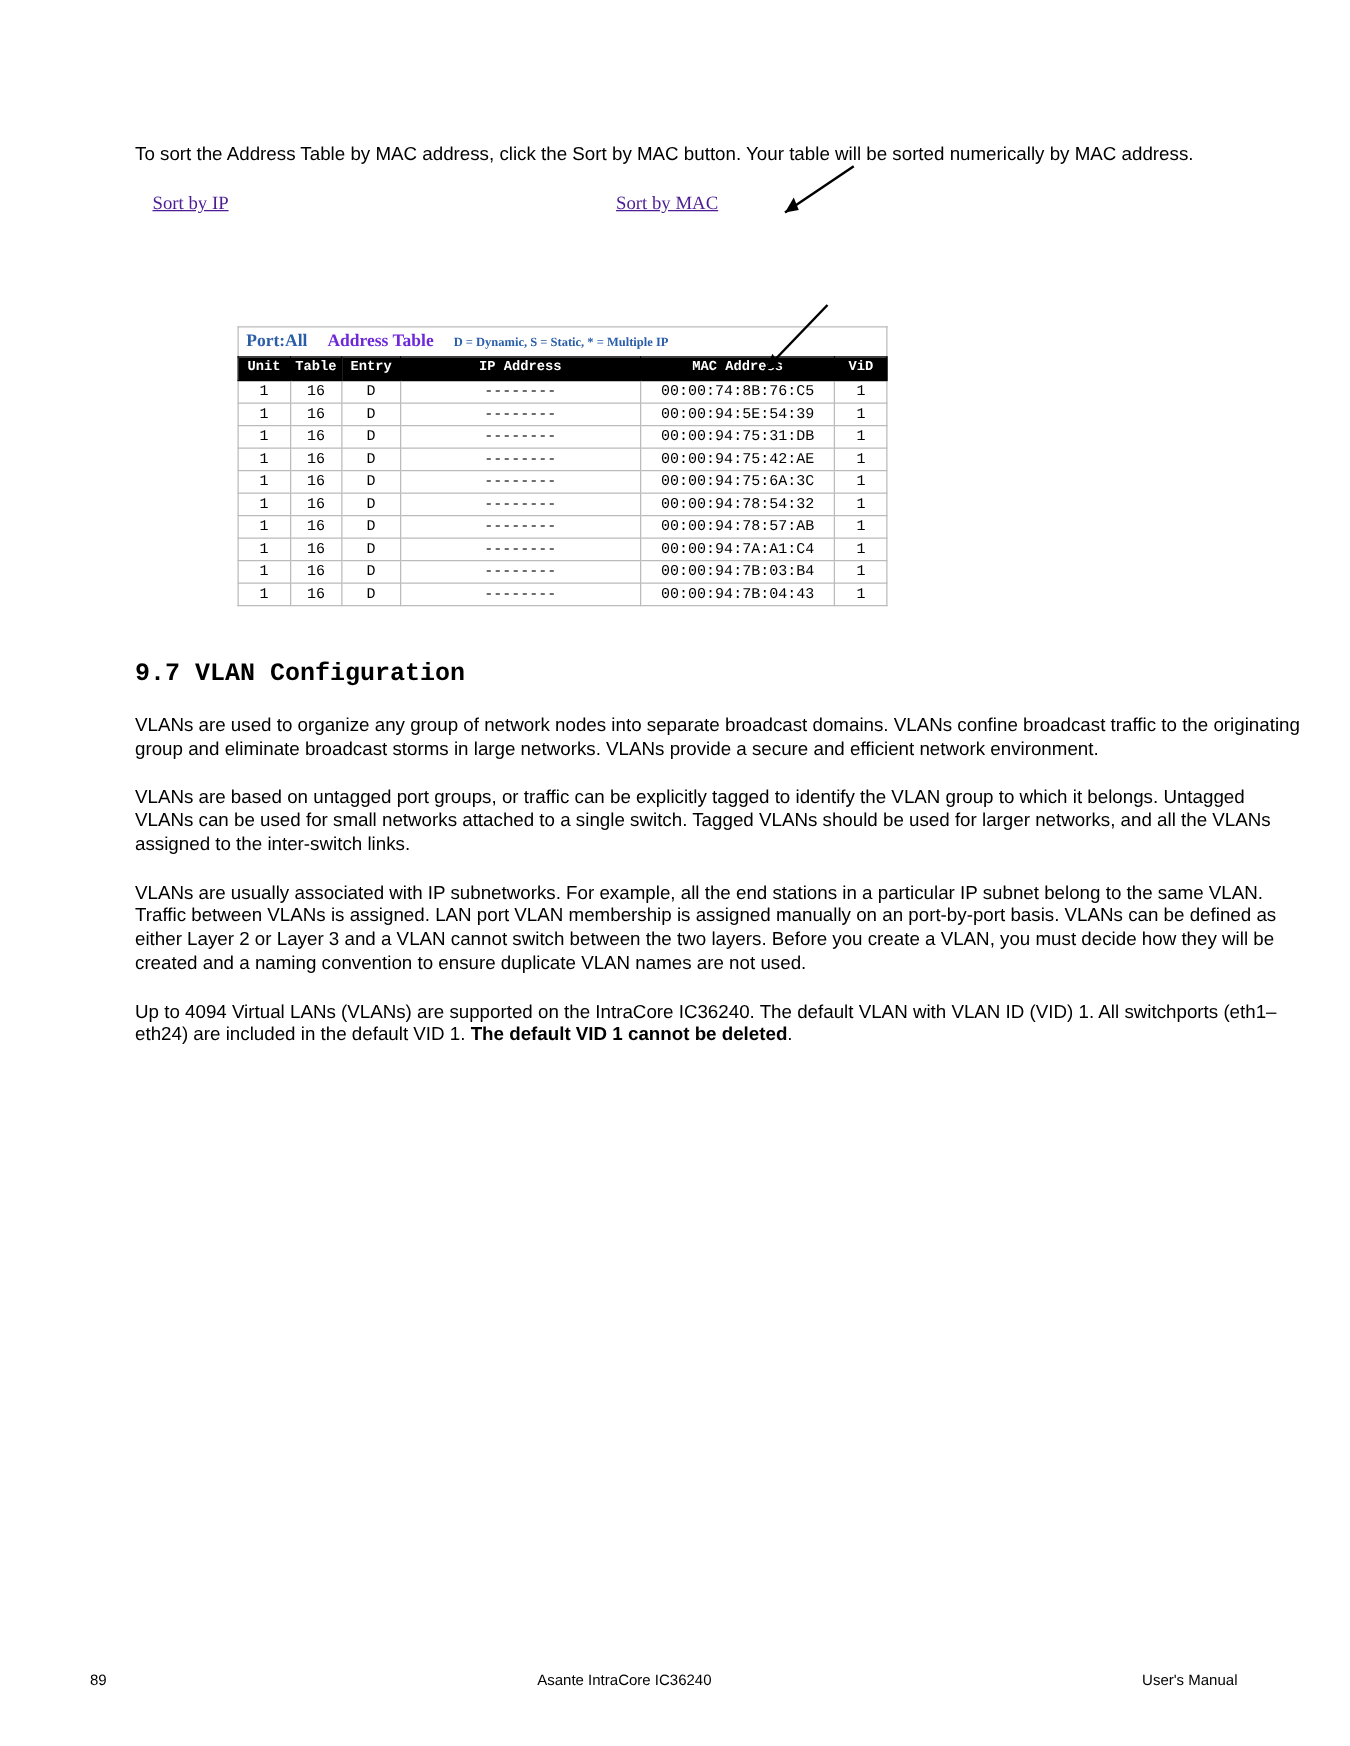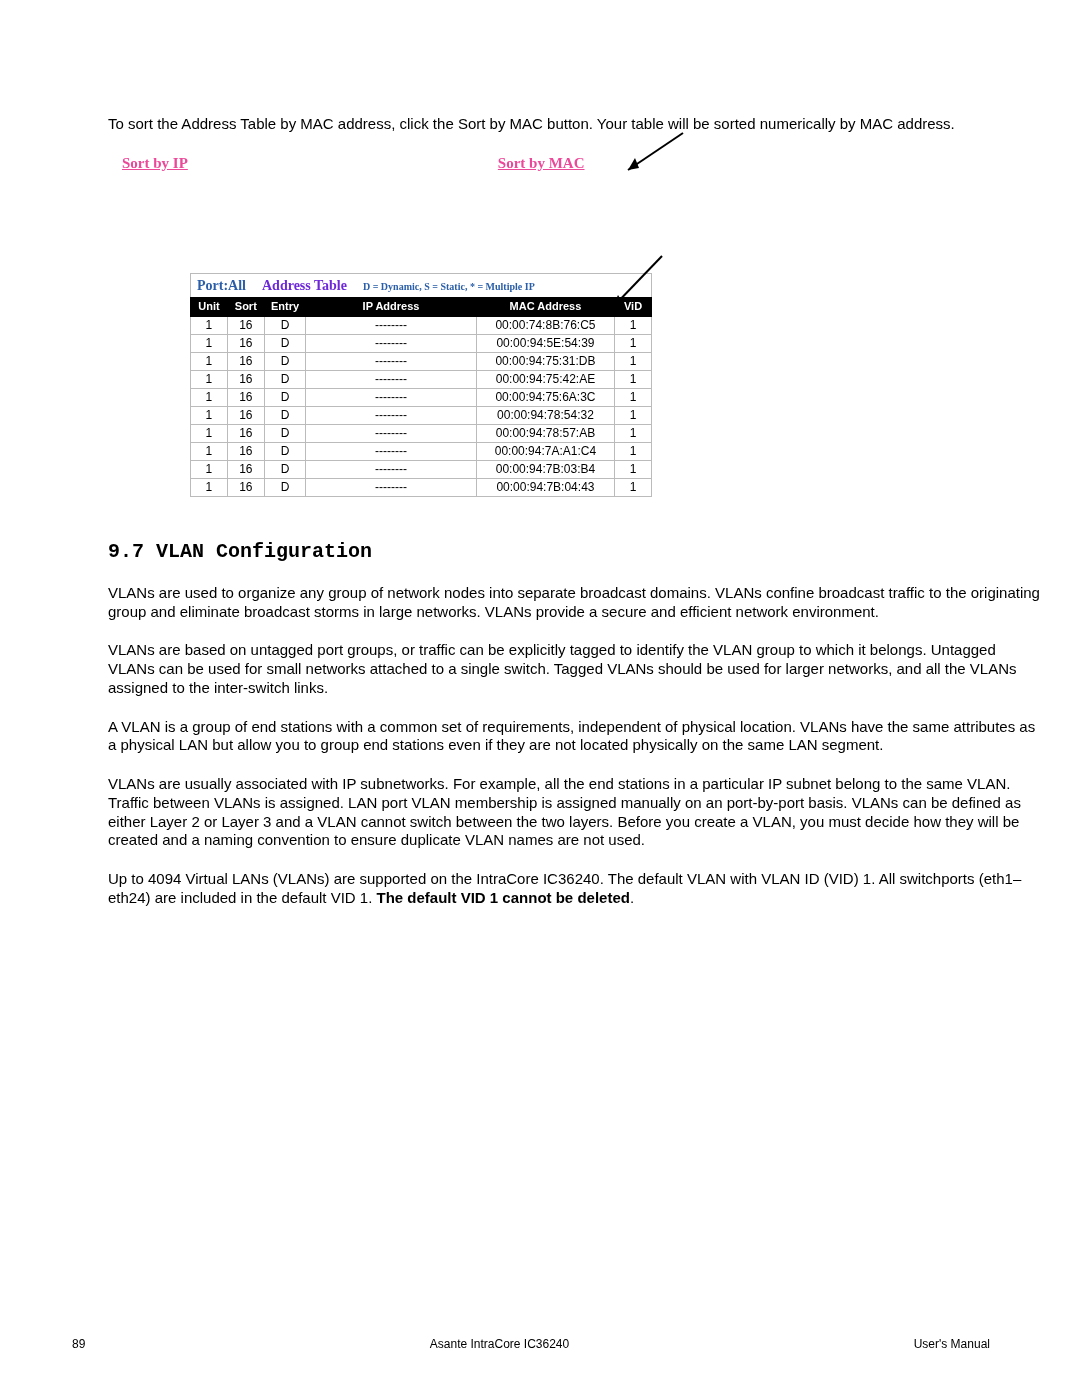--- a/index.html
+++ b/index.html
@@ -20,38 +20,38 @@
   }
   .body-text {
     font-size: 15px;
     margin: 0 0 20px 0;
   }
   .sort-links {
     display: flex;
     margin: 0 0 10px 14px;
   }
   .sort-links .link {
-    color: #ec4899;
-    font-weight: bold;
+    color: #4c1d95;
+    font-weight: normal;
     font-family: Georgia, "Times New Roman", serif;
     font-size: 15px;
     text-decoration: underline;
     text-align: center;
   }
   .sort-links .spacer {
     width: 310px;
   }
   .arrows-area {
     position: relative;
     height: 78px;
   }
   .table-wrap {
     position: relative;
-    margin: 12px 0 0 82px;
-    width: 462px;
+    margin: 0 0 0 82px;
+    width: 520px;
   }
   .table-title {
     display: flex;
     align-items: baseline;
     gap: 16px;
     border: 1px solid #bbb;
     border-bottom: 0;
     padding: 3px 6px 3px 6px;
     font-family: Georgia, "Times New Roman", serif;
     background: #fff;
@@ -67,21 +67,21 @@
     font-size: 14px;
   }
   .tt-right {
     color: #2a5ea8;
     font-weight: bold;
     font-size: 10px;
   }
   table.addr {
     border-collapse: collapse;
     width: 100%;
-    font-family: Liberation Sans, sans-serif;
+    font-family: Liberation Mono, monospace;
     font-size: 12px;
   }
   table.addr th {
     background: #000;
     color: #fff;
     border: 1px solid #000;
     padding: 2px 3px;
     font-weight: bold;
     font-size: 11px;
   }
@@ -163,21 +163,21 @@
         <col class="c-unit">
           <col class="c-port">
           <col class="c-entry">
         <col class="c-ip">
           <col class="c-mac">
           <col class="c-vid">
       </colgroup>
       <thead>
         <tr>
           <th>Unit</th>
-          <th>Sort</th>
+          <th>Table</th>
           <th>Entry</th>
           <th>IP Address</th>
           <th>MAC Address</th>
           <th>ViD</th>
         </tr>
       </thead>
       <tbody id="addr-tbody">
           <tr>
             <td>1</td>
             <td>16</td>
@@ -259,21 +259,20 @@
             <td>1</td>
           </tr>
         </tbody>
     </table>
   </div>
 
   <h2 class="section">9.7 VLAN Configuration</h2>
 
   <p class="p">VLANs are used to organize any group of network nodes into separate broadcast domains. VLANs confine broadcast traffic to the originating group and eliminate broadcast storms in large networks. VLANs provide a secure and efficient network environment.</p>
   <p class="p">VLANs are based on untagged port groups, or traffic can be explicitly tagged to identify the VLAN group to which it belongs. Untagged VLANs can be used for small networks attached to a single switch. Tagged VLANs should be used for larger networks, and all the VLANs assigned to the inter-switch links.</p>
-  <p class="p">A VLAN is a group of end stations with a common set of requirements, independent of physical location. VLANs have the same attributes as a physical LAN but allow you to group end stations even if they are not located physically on the same LAN segment.</p>
   <p class="p">VLANs are usually associated with IP subnetworks. For example, all the end stations in a particular IP subnet belong to the same VLAN. Traffic between VLANs is assigned. LAN port VLAN membership is assigned manually on an port-by-port basis. VLANs can be defined as either Layer 2 or Layer 3 and a VLAN cannot switch between the two layers. Before you create a VLAN, you must decide how they will be created and a naming convention to ensure duplicate VLAN names are not used.</p>
   <p class="p">
     <span>Up to 4094 Virtual LANs (VLANs) are supported on the IntraCore IC36240. The default VLAN with VLAN ID (VID) 1. All switchports (eth1–eth24) are included in the default VID 1. </span><span class="b">The default VID 1 cannot be deleted</span><span>.</span>
   </p>
 
   <div class="footer">
     <span>89</span>
     <span>Asante IntraCore IC36240</span>
     <span>User's Manual</span>
   </div>

